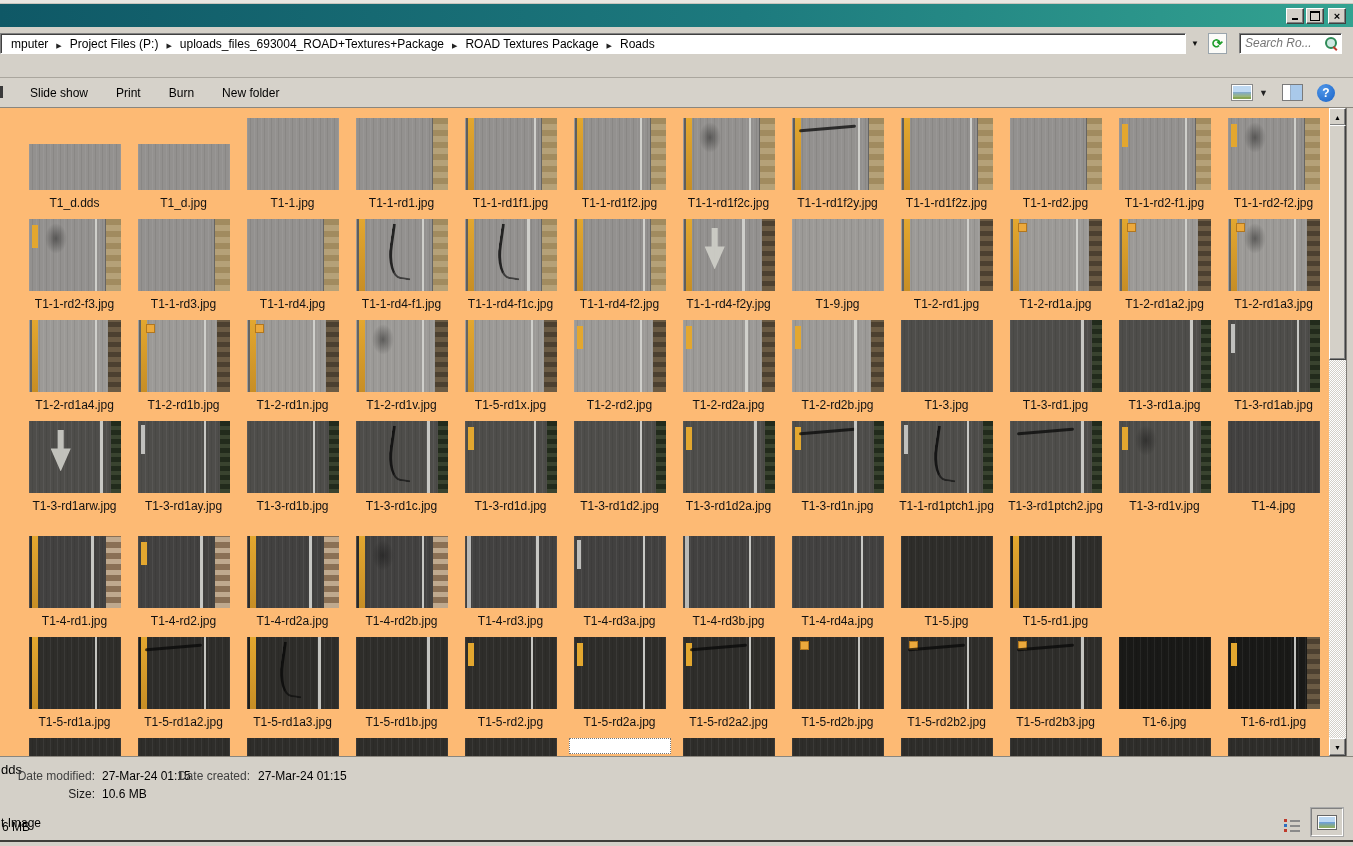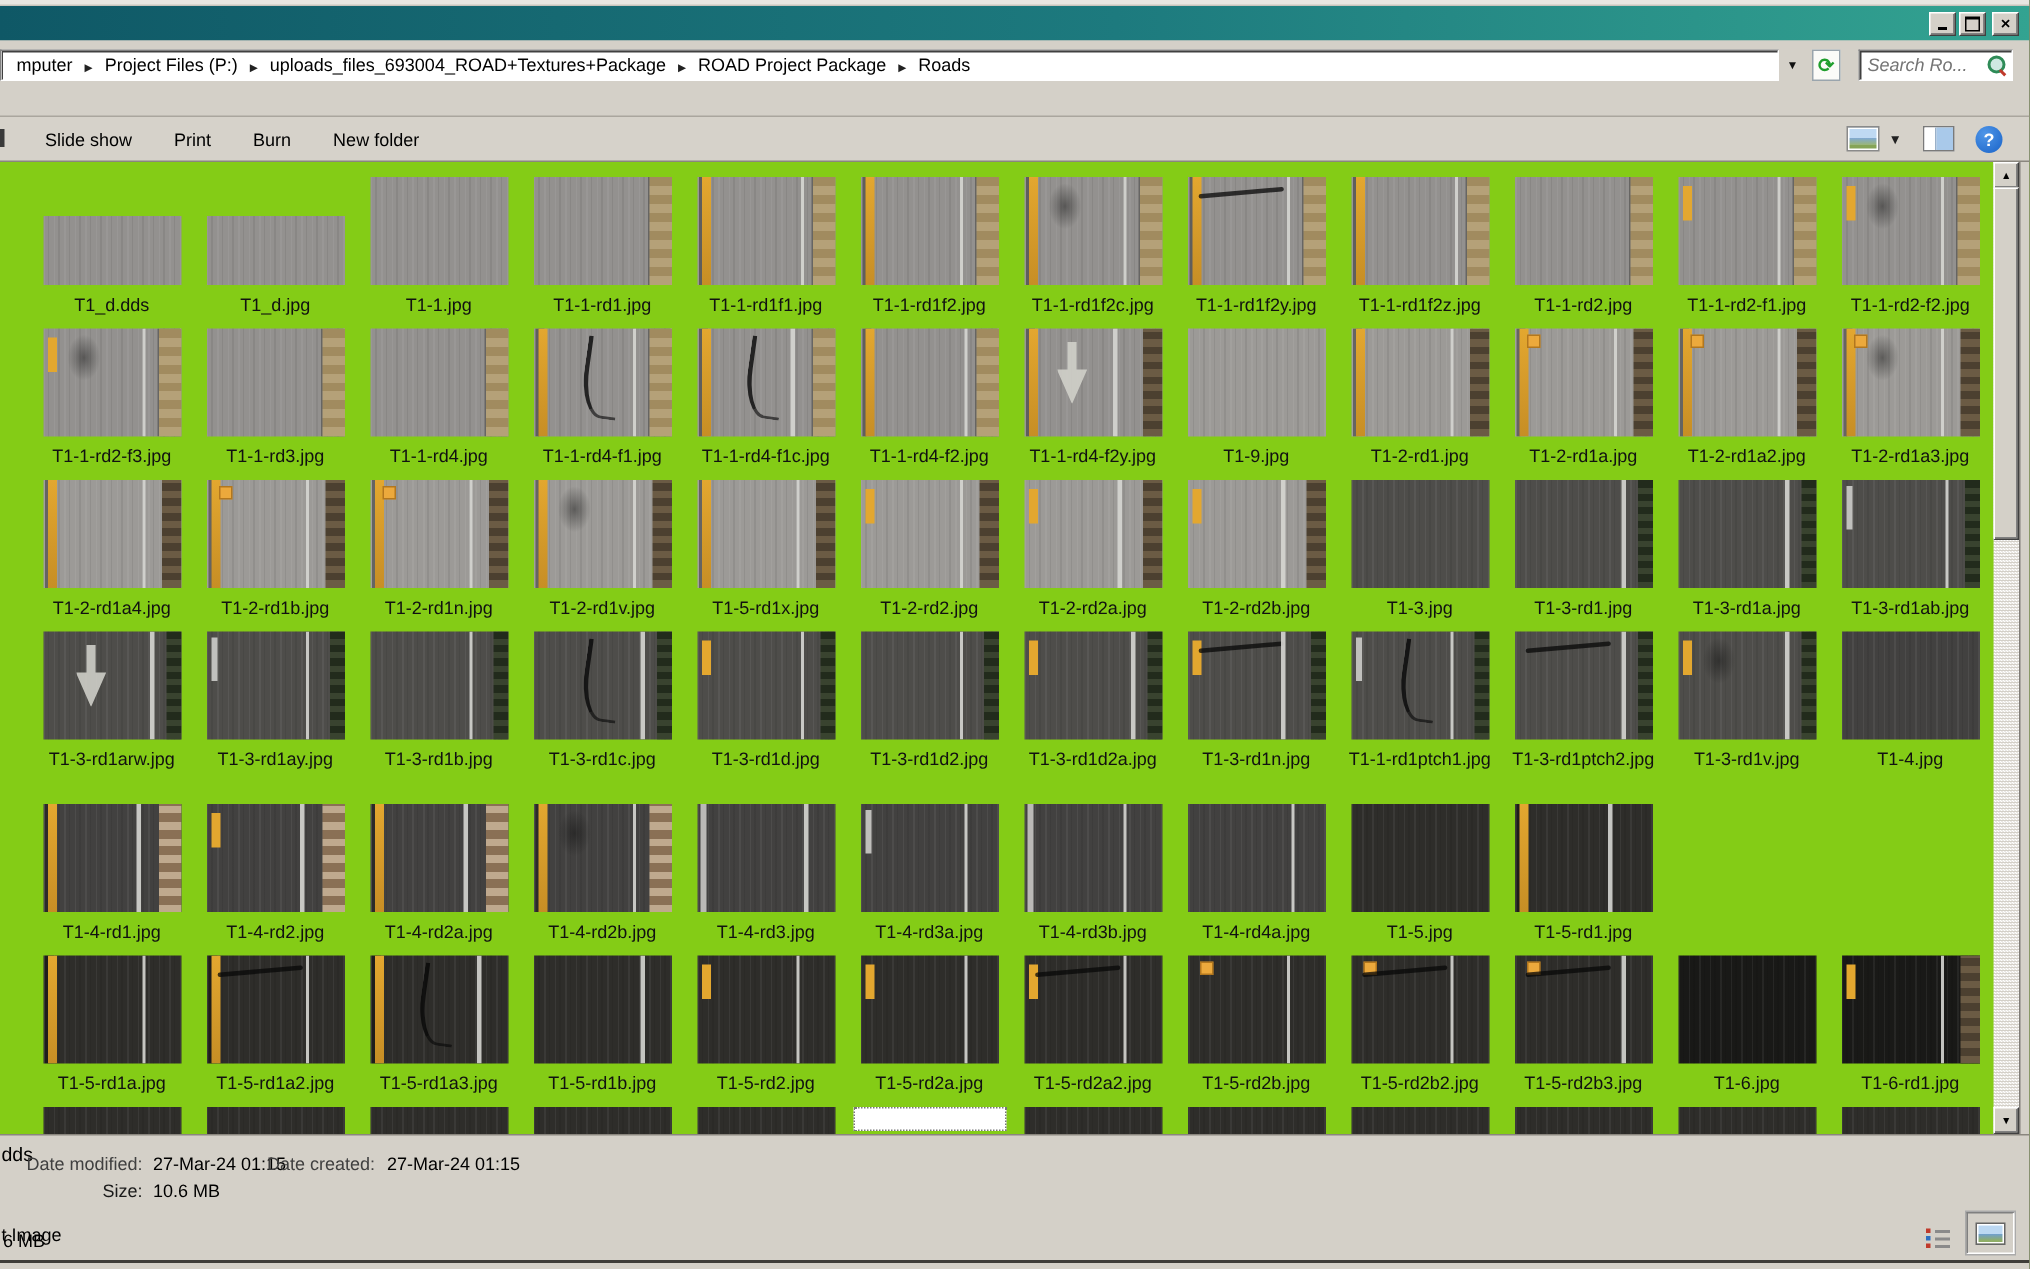--- a/index.html
+++ b/index.html
@@ -41,21 +41,21 @@
   .tb-right{margin-left:auto;display:flex;align-items:center;padding-right:18px;gap:14px;}
   .views-btn{display:flex;align-items:center;gap:6px;}
   .views-pic{width:20px;height:15px;background:linear-gradient(#bfd9f2 45%,#7fa8d8 45%,#9db76f 80%,#86a457 80%);border:1px solid #8a8a8a;box-shadow:0 0 0 1px #fff inset;}
   .views-caret{font-size:9px;color:#222;}
   .pane-btn{width:19px;height:15px;border:1px solid #7a7a7a;background:#fff;display:flex;}
   .pane-left{width:7px;background:#fff;border-right:1px solid #9ab0c8;}
   .pane-right{flex:1;background:#a9c9ea;}
   .help-btn{width:18px;height:18px;border-radius:50%;background:radial-gradient(circle at 35% 30%,#4f96e8,#1963c8);
             color:#fff;font-size:12px;font-weight:bold;display:flex;align-items:center;justify-content:center;}
   
-  .content-row{display:flex;height:648px;background:#84cc16;}
+  .content-row{display:flex;height:648px;background:#fdba74;}
   .grid-area{flex:1;overflow:hidden;padding:10px 0 0 20px;}
   .grid-row{display:flex;height:101px;}
   .grid-row.tall{height:115px;}
   .cell{width:109px;flex:none;}
   .thumb-box{height:72px;width:92px;margin:0 auto;display:flex;align-items:flex-end;}
   .thumb{width:92px;height:72px;position:relative;overflow:hidden;
          background-image:repeating-linear-gradient(90deg,rgba(255,255,255,.06) 0 1px,transparent 1px 3px,rgba(0,0,0,.07) 3px 4px,transparent 4px 7px);}
   .thumb.wide{height:46px;}
   .b-g{background-color:#93918f;}
   .b-g2{background-color:#9c9a97;}
@@ -130,21 +130,21 @@
     <div class="winbtn">
         <div class="g-max"></div>
       </div>
     <div class="winbtn close">
         <span class="g-x">×</span>
       </div>
   </div>
 
   <div class="addr-band">
     <div class="addr-field">
-        <span id="breadcrumb"><span class="bc-item">mputer</span><span class="bc-sep">▶</span><span class="bc-item">Project Files (P:)</span><span class="bc-sep">▶</span><span class="bc-item">uploads_files_693004_ROAD+Textures+Package</span><span class="bc-sep">▶</span><span class="bc-item">ROAD Project Package</span><span class="bc-sep">▶</span><span class="bc-item">Roads</span></span>
+        <span id="breadcrumb"><span class="bc-item">mputer</span><span class="bc-sep">▶</span><span class="bc-item">Project Files (P:)</span><span class="bc-sep">▶</span><span class="bc-item">uploads_files_693004_ROAD+Textures+Package</span><span class="bc-sep">▶</span><span class="bc-item">ROAD Textures Package</span><span class="bc-sep">▶</span><span class="bc-item">Roads</span></span>
       </div>
     <div class="addr-drop"><span>▼</span></div>
     <div class="refresh-btn">
         <span class="refresh-glyph">⟳</span>
       </div>
     <div class="search-field">
       <input class="search-input" placeholder="Search Ro..." style="">
       <span class="search-icon"></span>
     </div>
   </div>

